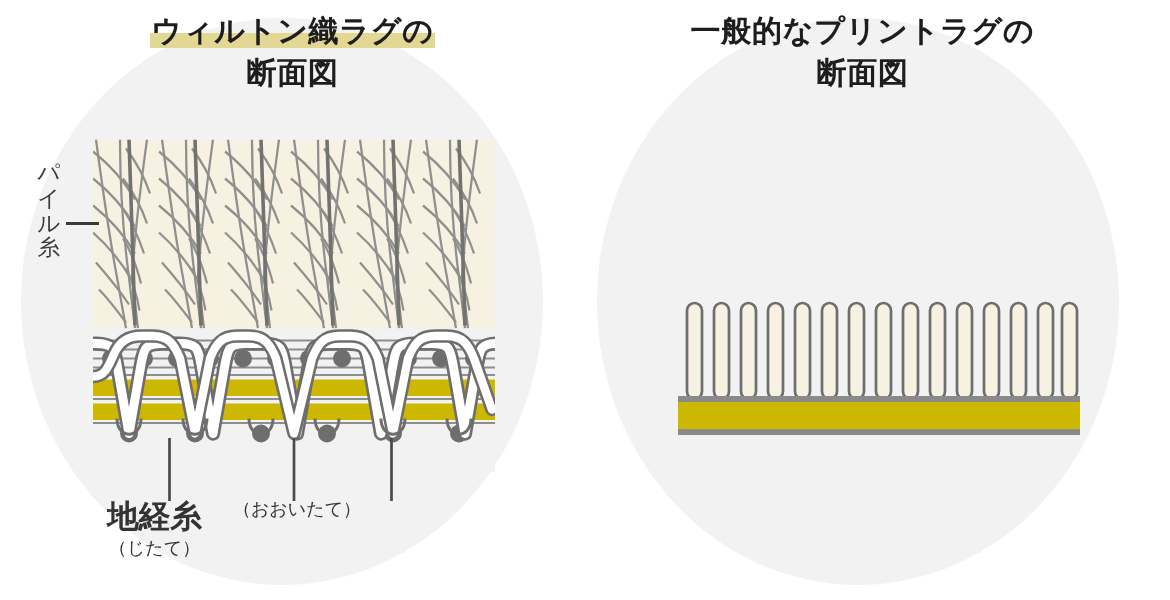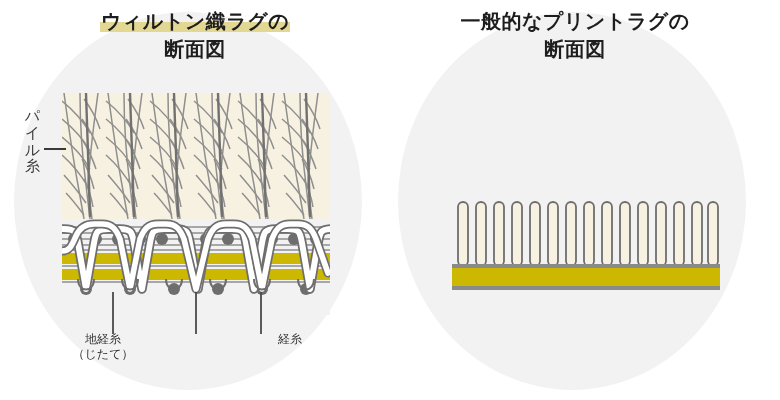--- a/index.html
+++ b/index.html
@@ -68,21 +68,21 @@
   
   .callouts{
     position:absolute;left:60px;top:332px;width:280px;z-index:7;
     display:flex;justify-content:flex-start;
   }
   .callout{
     text-align:center;
     color:#333333;
   }
   .callout .cname{
-    display:block;font-size:12px;font-weight:normal;line-height:1.25;white-space:nowrap;
+    display:block;font-size:21px;font-weight:bold;line-height:1.25;white-space:nowrap;
   }
   .callout .cread{
     display:block;font-size:12px;line-height:1.3;white-space:nowrap;
   }
   .c1{width:86px;}
   .c2{width:104px;}
   .c3{width:80px;}
 
   .leaders{position:absolute;left:60px;top:290px;width:280px;height:46px;z-index:5;}
 
@@ -322,23 +322,23 @@
         </g>
       </svg>
     </div>
 
     <div class="callouts">
       <div class="callout c1">
         <span class="cname">地経糸</span>
         <span class="cread">（じたて）</span>
       </div>
       <div class="callout c2">
+        <span class="cread">（おおいたて）</span>
       </div>
       <div class="callout c3">
-        <span class="cname">経糸</span>
       </div>
     </div>
   </div>
 
   <div class="panel panel-right">
 
     <div class="blob"></div>
 
     <div class="title">
       <span class="title-line">一般的なプリントラグの</span>

